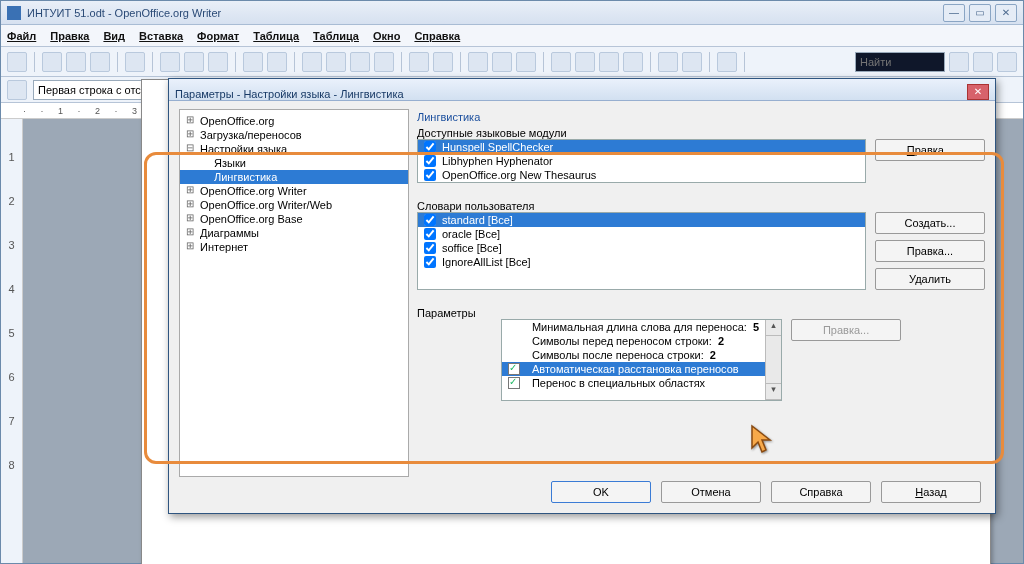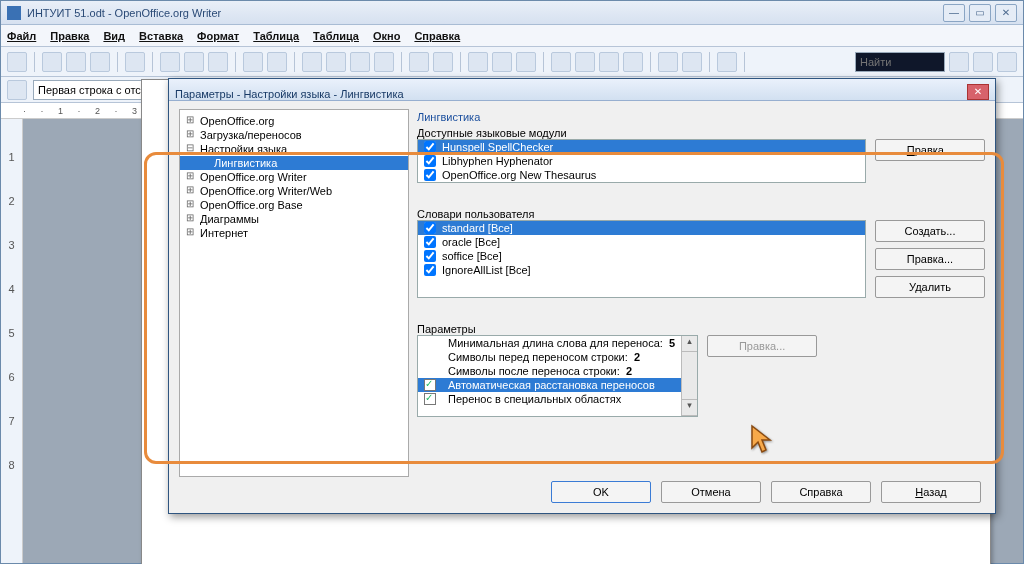--- a/index.html
+++ b/index.html
@@ -30,21 +30,21 @@
 .dlg-body { display:flex; height:376px; }
 .tree { width:230px; border:1px solid #aaa; margin:8px 4px 0 10px; background:#fff; overflow:auto; padding:4px 0; }
 .tnode { padding:1px 4px 1px 20px; position:relative; white-space:nowrap; }
 .tnode.lvl1 { padding-left:34px; }
 .tnode::before { content:"⊞"; position:absolute; left:6px; top:0; color:#666; font-size:10px; }
 .tnode.lvl1::before { left:20px; content:""; }
 .tnode.open::before { content:"⊟"; }
 .tnode.sel { background:#2d7bd4; color:#fff; }
 .right { flex:1; padding:8px 10px 0 4px; }
 .fieldhdr { color:#1b4f9e; margin:2px 0 4px 0; }
-.row { display:flex; gap:9px; margin-bottom:25px; }
+.row { display:flex; gap:9px; margin-bottom:17px;justify-content:center; }
 .listbox { border:1px solid #9aa; background:#fff; flex:1; }
 .lb-item { padding:1px 6px; display:flex; align-items:center; gap:6px; }
 .lb-item.sel { background:#2d7bd4; color:#fff; }
 .lb-item input[type=checkbox] { width:12px; height:12px; }
 .sidebtns { display:flex; flex-direction:column; gap:6px; width:110px; }
 .btn { background:#f4f4f4; border:1px solid #999; border-radius:2px; height:22px; text-align:center; line-height:20px; cursor:pointer; }
 .btn u { text-decoration:underline; }
 .btn.disabled { color:#999; }
 .params-box { border:1px solid #9aa; background:#fff; height:82px; position:relative; display:flex; }
 .params-scroll { width:16px; background:#e9e9e9; border-left:1px solid #bbb; display:flex; flex-direction:column; }
@@ -155,20 +155,21 @@
 <div class="dialog">
   <div class="dlg-title">
     <span>Параметры - Настройки языка - Лингвистика</span>
     <div class="dlg-close">✕</div>
   </div>
   <div class="dlg-body">
     <div class="tree">
       <div class="tnode">OpenOffice.org</div>
       <div class="tnode">Загрузка/переносов</div>
       <div class="tnode open">Настройки языка</div>
+      <div class="tnode lvl1">Языки</div>
       <div class="tnode lvl1 sel">Лингвистика</div>
       <div class="tnode">OpenOffice.org Writer</div>
       <div class="tnode">OpenOffice.org Writer/Web</div>
       <div class="tnode">OpenOffice.org Base</div>
       <div class="tnode">Диаграммы</div>
       <div class="tnode">Интернет</div>
     </div>
     <div class="right">
       <div class="fieldhdr">Лингвистика</div>
       <div>Доступные языковые модули</div>

